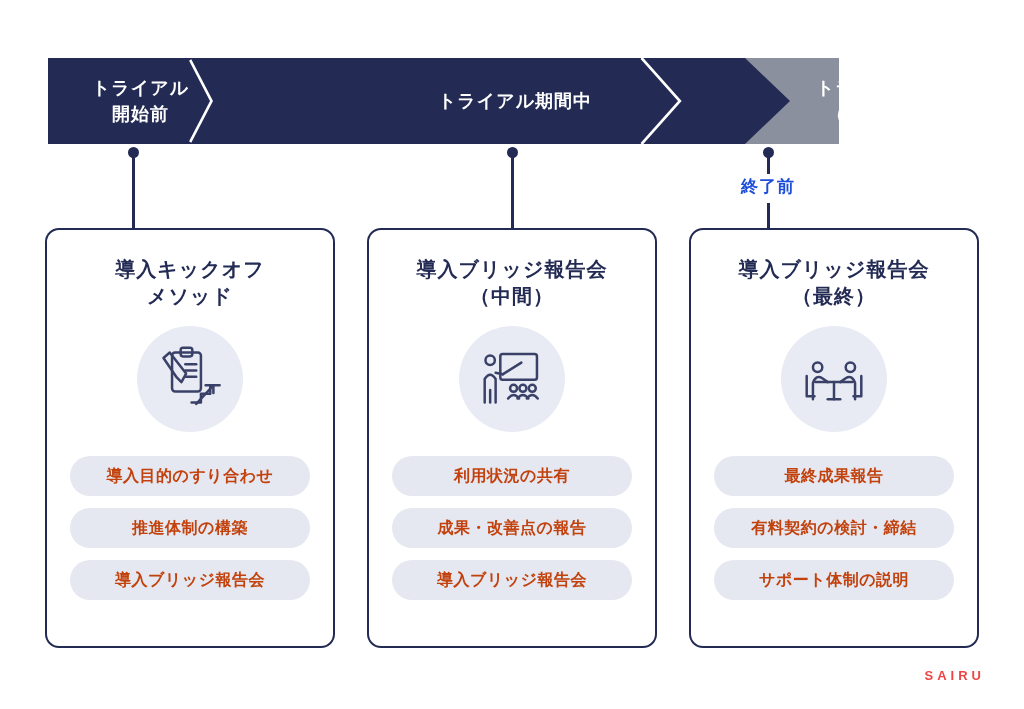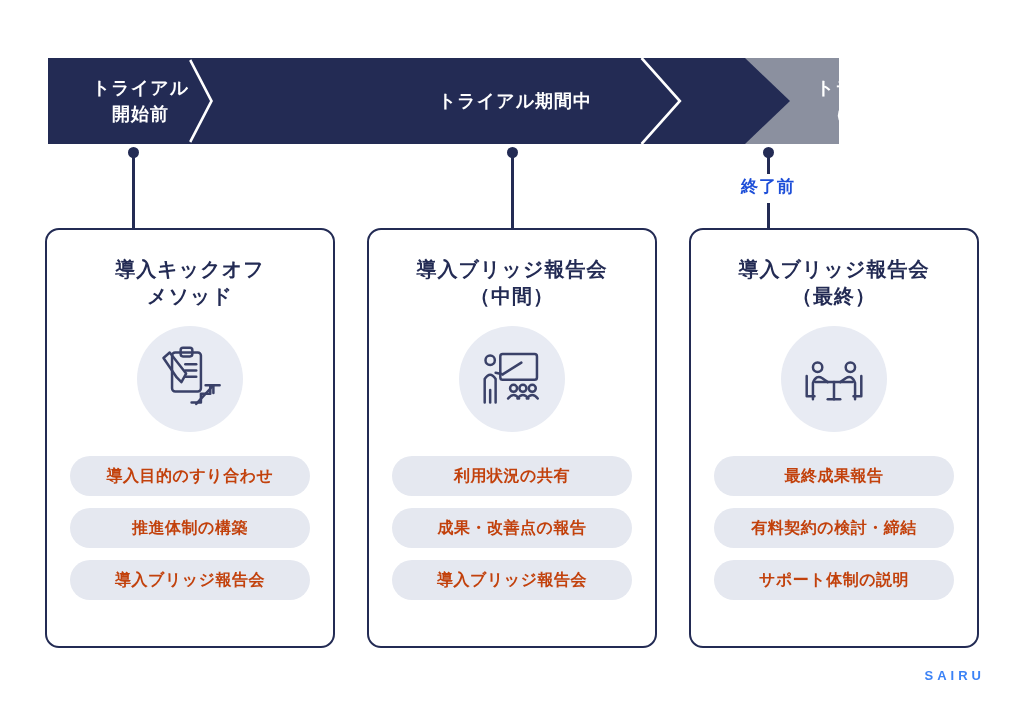--- a/index.html
+++ b/index.html
@@ -58,21 +58,21 @@
   .pills { margin-top:24px; }
   .pill {
     width:240px; height:40px; margin:0 auto 12px; background:#e5e8f0;
     border-radius:20px; display:flex; align-items:center; justify-content:center;
     font-size:16px; font-weight:bold; color:#c2410c; letter-spacing:0.5px;
   }
 
   
   .logo {
     position:absolute; right:39px; top:668px; font-size:13px; font-weight:bold;
-    letter-spacing:4px; color:#3b82f6;
+    letter-spacing:4px; color:#ef4444;
   }
 </style>
 </head>
 <body>
 
 <div class="page">
 
   <div class="banner">
     <div class="seg-gray"></div>
     <div class="seg-navy"></div>

